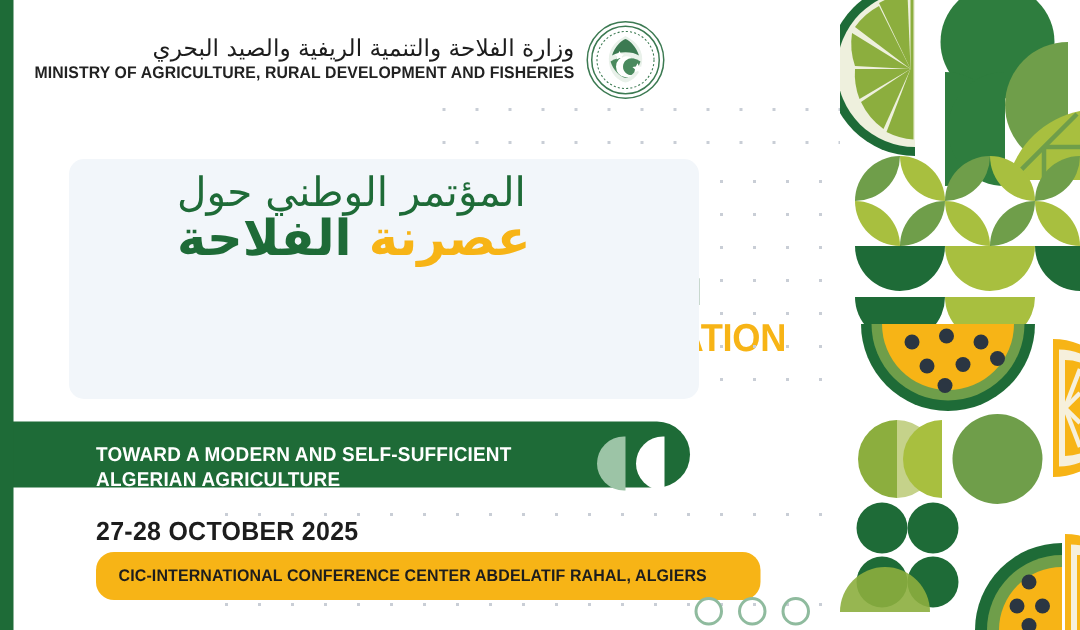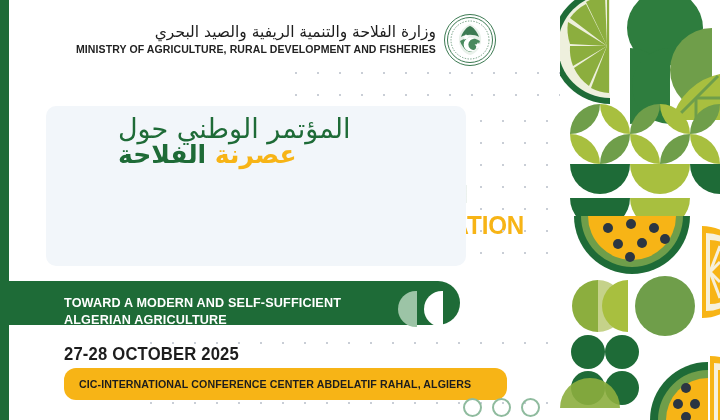--- a/index.html
+++ b/index.html
@@ -26,21 +26,21 @@
     background-size:22px 22px;
   }
   .dotgrid.top{left:285px;top:62px;width:290px;height:48px;}
   .dotgrid.mid{left:470px;top:110px;width:110px;height:160px;}
   .dotgrid.low{left:140px;top:332px;width:430px;height:24px;}
   .dotgrid.bot{left:140px;top:392px;width:430px;height:24px;}
 
   
   .header{
     position:absolute;left:0;top:14px;width:652px;z-index:4;
-    display:flex;align-items:center;justify-content:center;gap:8px;
+    display:flex;align-items:center;justify-content:flex-start;gap:8px;
     padding-right:103px;box-sizing:border-box;
   }
   .header-text{text-align:right;line-height:1.15;}
   .ministry-ar{
     font-size:15.5px;color:#1d1d1d;direction:rtl;white-space:nowrap;
     font-family:"DejaVu Sans", sans-serif;font-weight:400;
   }
   .ministry-en{
     font-size:11.2px;color:#222;font-weight:700;letter-spacing:.1px;
     white-space:nowrap;transform:scaleX(.94);transform-origin:right center;
@@ -56,21 +56,21 @@
   
   .title-card{
     position:absolute;left:46px;top:106px;width:420px;height:160px;
     background:#f2f6fa;border-radius:10px;z-index:3;
   }
   .ar-title{
     position:absolute;right:88px;top:8px;width:260px;text-align:left;
     direction:rtl;line-height:1.08;font-family:"DejaVu Sans", sans-serif;
   }
   .ar-l1{font-size:27px;color:#1e6b37;font-weight:400;display:block;}
-  .ar-l2{font-size:25px;font-weight:700;display:block;margin-top:-2px;}
+  .ar-l2{font-size:33px;font-weight:700;display:block;margin-top:-2px;}
   .ar-l2 .acc{color:#f7b416;}
   .ar-l2 .grn{color:#1e6b37;}
 
   
   .hd{position:absolute;}
   .hd.right{border-radius:0 999px 999px 0;}   
   .hd.left{border-radius:999px 0 0 999px;}    
 
   .mark-ar-g{left:378px;top:114px;width:30px;height:60px;background:#1e6b37;}
   .mark-ar-y{left:412px;top:114px;width:30px;height:60px;background:#f7b416;}

